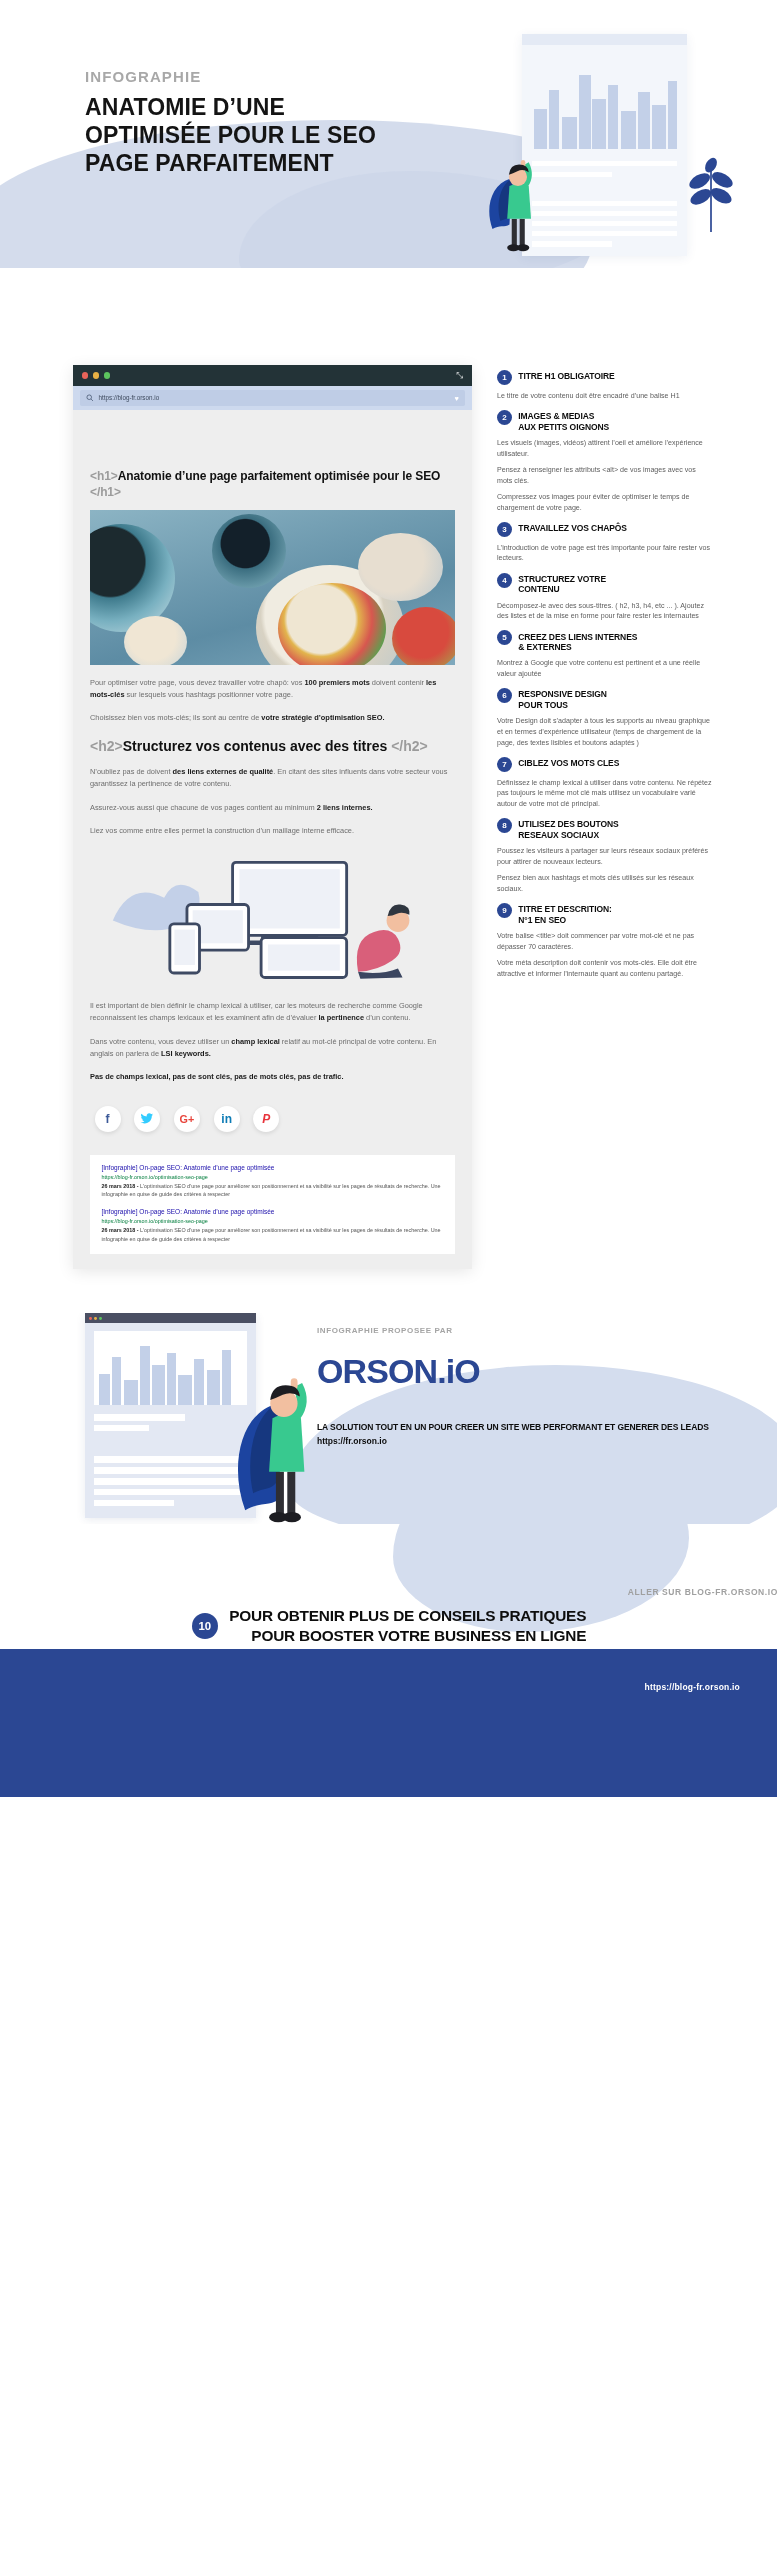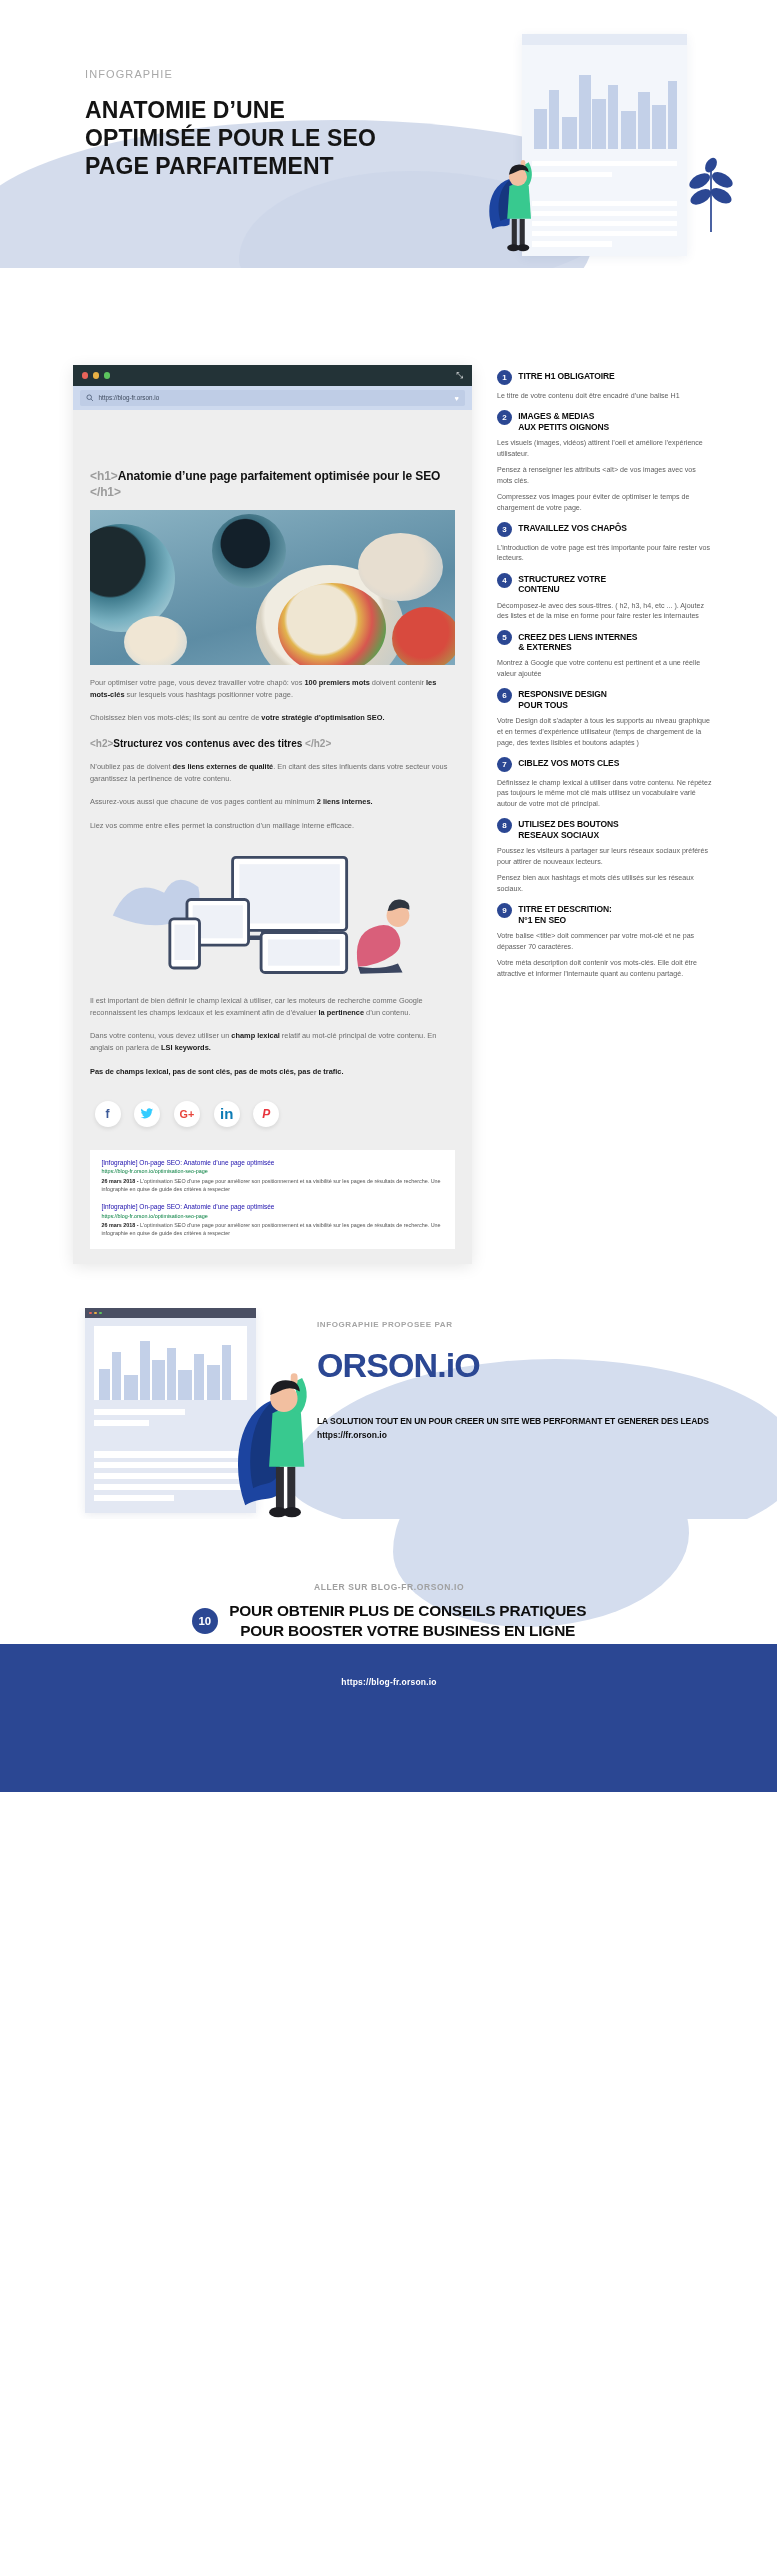--- a/index.html
+++ b/index.html
@@ -17,22 +17,22 @@
     background: #ccd6e9; opacity: .85;
     border-radius: 55% 45% 62% 38% / 58% 40% 60% 42%;
   }
   .hero-blob2 {
     position: absolute; left: 239px; top: 171px; width: 353px; height: 148px;
     background: #ccd6e9; opacity: .85;
     border-radius: 48% 52% 40% 60% / 60% 48% 52% 40%;
   }
   .hero-inner { position: relative; z-index: 3; padding: 68px 0 0 85px; }
   .kicker {
-    font-size: 11px; font-weight: 400; letter-spacing: 1.1px; color: #a8a8a8;
-    text-transform: uppercase; margin-bottom: 16px;
+    font-size: 15px; font-weight: 700; letter-spacing: 1.1px; color: #a8a8a8;
+    text-transform: uppercase; margin-bottom: 8px;
   }
   .hero-title {
     font-size: 23px; line-height: 1.22; font-weight: 800; color: #141414;
     letter-spacing: 0.1px; text-transform: uppercase; max-width: 364px;
   }
   .hero-title span { display: block; }
 
   
   .hero-card {
     position: absolute; z-index: 2; right: 91px; top: 34px; width: 165px; height: 222px;
@@ -80,33 +80,33 @@
   .tag { color: #9b9b9b; font-weight: 700; }
   .page-photo {
     margin: 10.2px 0 0 0; width: 100%; height: 155px; position: relative; overflow: hidden;
     background: linear-gradient(165deg, #8cb4c4 0%, #6f9bb0 38%, #5d8ca4 62%, #7fa9bd 100%);
   }
   .page-photo .bowl {
     position: absolute; border-radius: 50%;
   }
   .ptxt { font-size: 7.4px; line-height: 1.62; color: #6d6d6d; margin-top: 11.4px; }
   .ptxt b { color: #1a1a1a; font-weight: 700; }
-  .page-h2 { font-size: 10px; font-weight: 800; color: #111; margin-top: 12.5px; line-height: 1.3; }
+  .page-h2 { font-size: 14px; font-weight: 800; color: #111; margin-top: 12.5px; line-height: 1.3; }
   .page-illus { margin-top: 15px; height: 137px; position: relative; }
 
   .social-row { display: flex; gap: 13.7px; margin-top: 17px; padding: 5.7px 0 8px 4.6px; }
   .soc {
     width: 26px; height: 26px; border-radius: 50%; background: #ffffff;
     box-shadow: 0 1.7px 4.6px rgba(0,0,0,.10); display: flex; align-items: center; justify-content: center;
     font-weight: 800; font-size: 12px;
   }
   .soc.fb { color: #3b5998; }
   .soc.tw { color: #33ccff; }
   .soc.gp { color: #e8453c; font-size: 10.8px; }
-  .soc.li { color: #0c7bb5; font-size: 15px; }
+  .soc.li { color: #0c7bb5; font-size: 12px; }
   .soc.pi { color: #e8343c; font-style: italic; }
 
   .serp-wrap { margin-top: 15px; background: #ffffff; padding: 9px 11.4px 11.4px 11.4px; }
   .serp { margin-bottom: 10.2px; }
   .serp:last-child { margin-bottom: 0; }
   .serp-title { color: #1a0dab; font-size: 6.5px; line-height: 1.35; }
   .serp-url { color: #007d3c; font-size: 5.4px; margin-top: 1.1px; }
   .serp-desc { color: #545454; font-size: 5.4px; line-height: 1.5; margin-top: 2.3px; }
   .serp-desc b { color: #222; font-weight: 700; }
 
@@ -148,21 +148,21 @@
   .promo-link { font-size: 8.5px; font-weight: 800; color: #0d0d0d; margin-top: 2.3px; }
 
   .promo-man { position: absolute; z-index: 3; left: 228px; bottom: 0; width: 97px; height: 165px; }
 
   
   .cta { position: relative; width: 778px; height: 273px; overflow: hidden; background: #fff; }
   .cta-blob {
     position: absolute; left: 393px; top: -80px; width: 296px; height: 188px;
     background: #d4ddee; border-radius: 52% 48% 55% 45% / 60% 50% 50% 40%;
   }
-  .cta-inner { position: relative; z-index: 2; text-align: center; padding-top: 63px; }
+  .cta-inner { position: relative; z-index: 2; text-align: right; padding-top: 63px; }
   .cta-kicker { font-size: 8.5px; font-weight: 700; letter-spacing: 0.6px; color: #a0a0a0; text-transform: uppercase; }
   .cta-headrow { display: flex; align-items: center; justify-content: center; gap: 11.4px; margin-top: 9px; }
   .cta-badge {
     width: 26px; height: 26px; border-radius: 50%; background: #2b4793; color: #fff;
     display: flex; align-items: center; justify-content: center; font-size: 11.4px; font-weight: 800;
   }
   .cta-head { font-size: 15.4px; font-weight: 800; color: #0d0d0d; line-height: 1.32; text-transform: uppercase; letter-spacing: -0.2px; }
   .cta-btn {
     display: inline-block; margin-top: 25px; background: #2b4793; color: #fff;
     padding: 10.2px 38px; font-size: 8.5px; font-weight: 800; letter-spacing: 0.2px;

